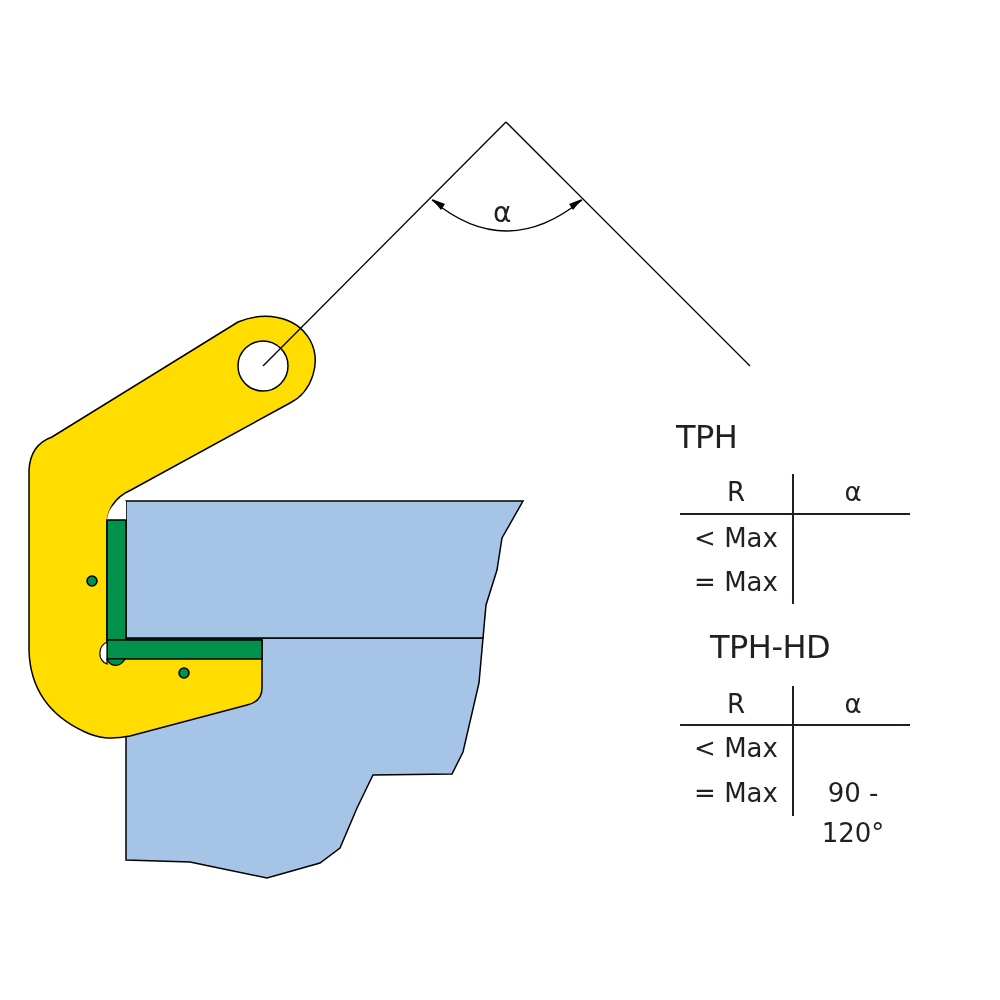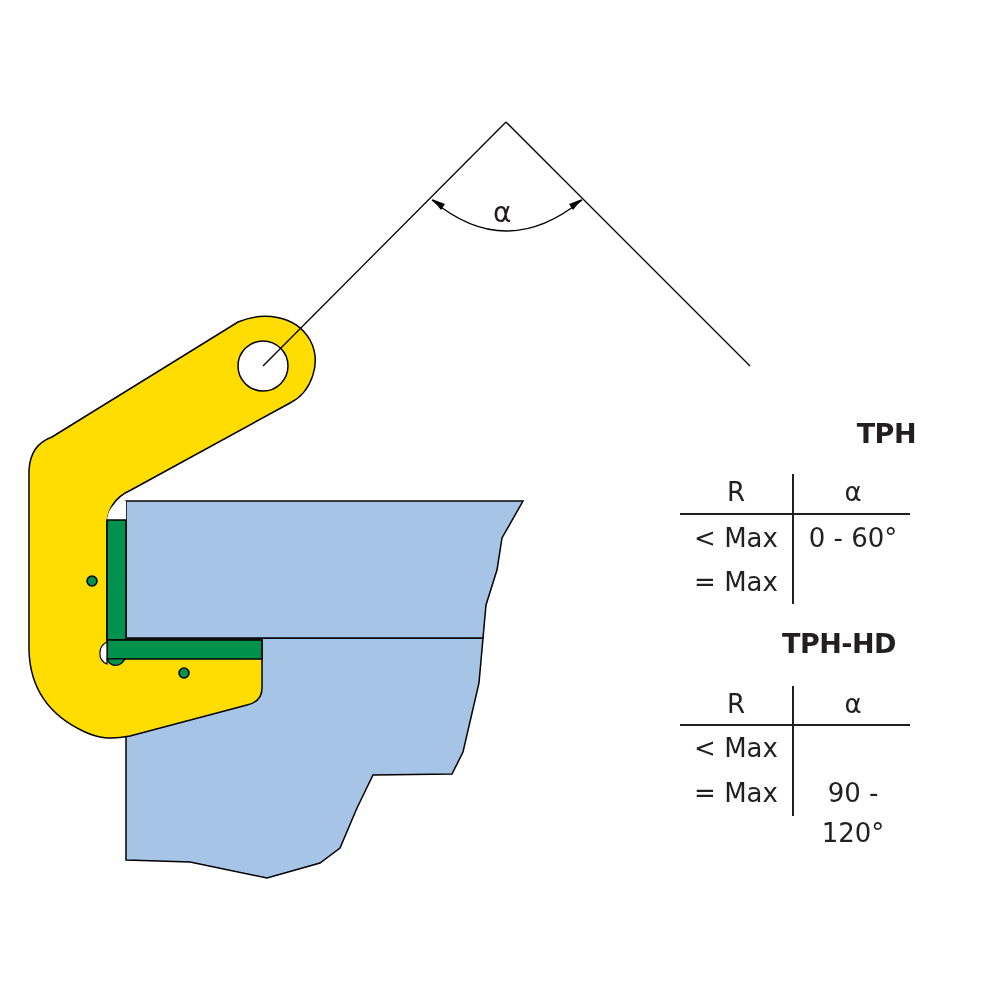--- a/index.html
+++ b/index.html
@@ -17,23 +17,23 @@
     }
     #diagram {
       position: absolute;
       left: 0;
       top: 0;
       width: 1000px;
       height: 1000px;
     }
     .spec-title {
       position: absolute;
-      font-weight: bold;
-      font-size: 27px;
-      text-align: right;
+      font-weight: normal;
+      font-size: 32px;
+      text-align: left;
       width: 240px;
       letter-spacing: -0.5px;
     }
     .spec-table {
       position: absolute;
       width: 230px;
       font-size: 26px;
     }
     .spec-table .row {
       position: absolute;
@@ -125,28 +125,27 @@
 <div class="spec-title" style="left:676px; top:418px;">TPH</div>
 <div class="spec-table" style="left:680px; top:472px; height:135px;">
   <div class="row" style="top:0;">
     <span class="cell-r">R</span>
     <span class="cell-a">α</span>
   </div>
   <div class="hline" style="top:41px;"></div>
   <div class="vline" style="left:112px; top:2px; height:130px;"></div>
   <div class="row" style="top:46px;">
     <span class="cell-r">&lt; Max</span>
-    <span class="cell-a">0 - 60°</span>
   </div>
   <div class="row" style="top:90px;">
     <span class="cell-r">= Max</span>
   </div>
 </div>
 
-<div class="spec-title" style="left:656px; top:628px;">TPH-HD</div>
+<div class="spec-title" style="left:710px; top:628px;">TPH-HD</div>
 <div class="spec-table" style="left:680px; top:684px; height:135px;">
   <div class="row" style="top:0;">
     <span class="cell-r">R</span>
     <span class="cell-a">α</span>
   </div>
   <div class="hline" style="top:40px;"></div>
   <div class="vline" style="left:112px; top:2px; height:130px;"></div>
   <div class="row" style="top:44px;">
     <span class="cell-r">&lt; Max</span>
   </div>

